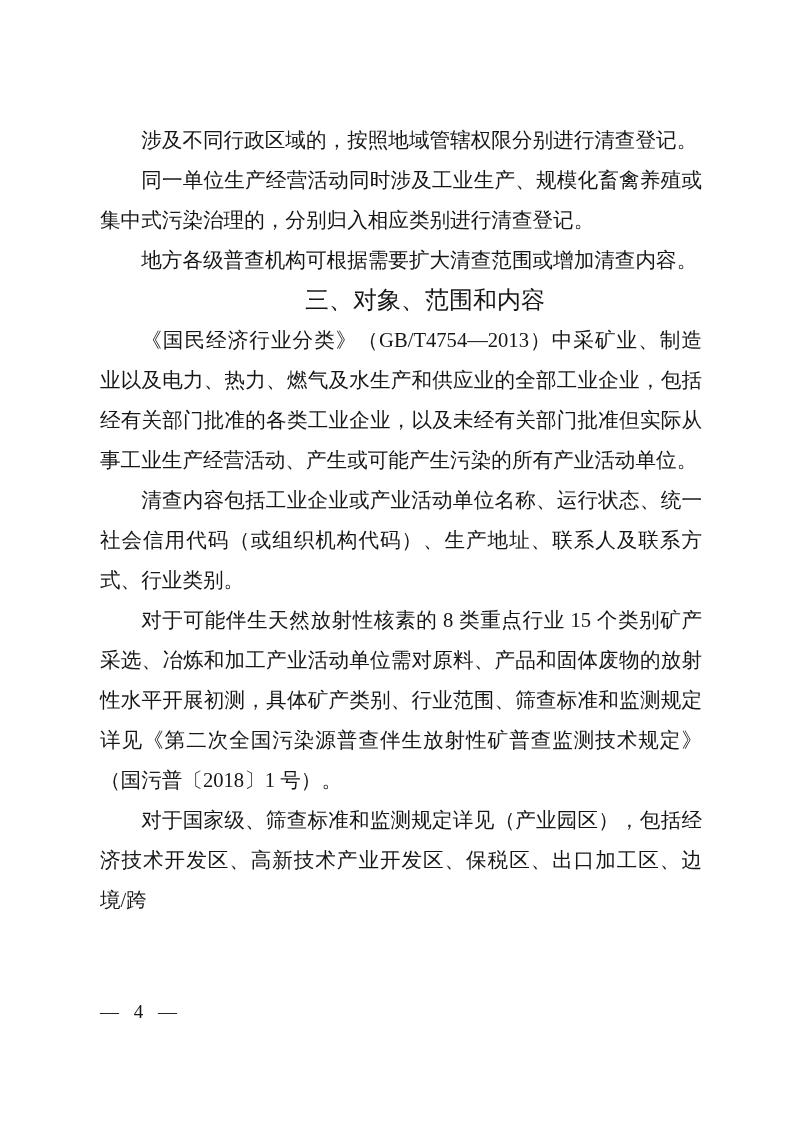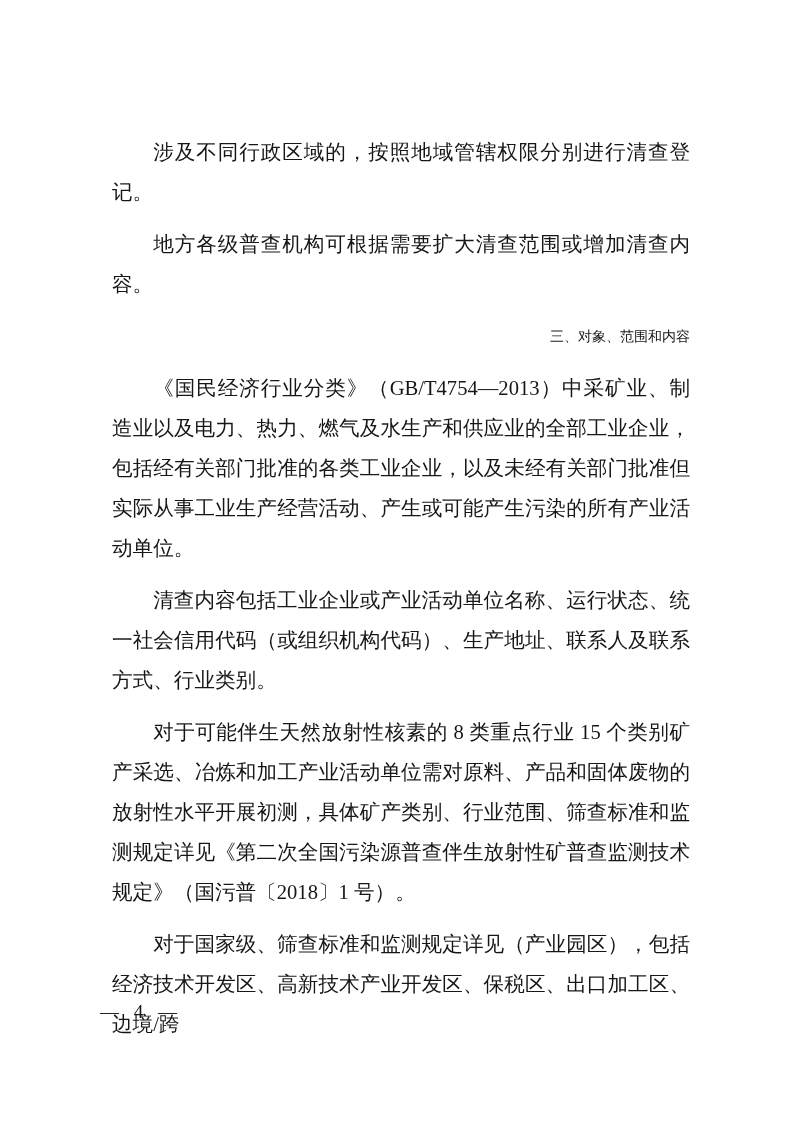--- a/index.html
+++ b/index.html
@@ -22,34 +22,34 @@
     left: 100px;
     top: 120px;
     width: 602px;
     font-size: 20.6px;
     line-height: 40px;
     text-align: justify;
   }
   .content p,
   .content h2,
   .content h3 {
-    margin: 12px;
+    margin: 0;
     padding: 0;
     text-indent: 2em;
     font-weight: normal;
   }
   .body-text {
     font-family: "Liberation Serif", "DejaVu Serif", serif;
   }
   .section-heading {
     font-family: "Liberation Sans", "DejaVu Sans", sans-serif;
     font-weight: bold;
-    font-size: 14px;
+    font-size: 24px;
     line-height: 40px;
-    text-align: right;
+    text-align: center;
   }
   .sub-heading {
     font-family: "Liberation Serif", "DejaVu Serif", serif;
     font-weight: bold;
     font-size: 21px;
     line-height: 40px;
     text-align: left;
   }
   .page-footer {
     position: absolute;
@@ -61,20 +61,21 @@
     letter-spacing: 5px;
     color: #161616;
   }
 </style>
 </head>
 <body>
 
 <div class="page">
   <main class="content">
     <p class="body-text">涉及不同行政区域的，按照地域管辖权限分别进行清查登记。</p>
+    <p class="body-text">同一单位生产经营活动同时涉及工业生产、规模化畜禽养殖或集中式污染治理的，分别归入相应类别进行清查登记。</p>
     <p class="body-text">地方各级普查机构可根据需要扩大清查范围或增加清查内容。</p>
     <h2 class="section-heading">三、对象、范围和内容</h2>
     <p class="body-text">《国民经济行业分类》（GB/T4754—2013）中采矿业、制造业以及电力、热力、燃气及水生产和供应业的全部工业企业，包括经有关部门批准的各类工业企业，以及未经有关部门批准但实际从事工业生产经营活动、产生或可能产生污染的所有产业活动单位。</p>
     <p class="body-text">清查内容包括工业企业或产业活动单位名称、运行状态、统一社会信用代码（或组织机构代码）、生产地址、联系人及联系方式、行业类别。</p>
     <p class="body-text">对于可能伴生天然放射性核素的 8 类重点行业 15 个类别矿产采选、冶炼和加工产业活动单位需对原料、产品和固体废物的放射性水平开展初测，具体矿产类别、行业范围、筛查标准和监测规定详见《第二次全国污染源普查伴生放射性矿普查监测技术规定》（国污普〔2018〕1 号）。</p>
     <p class="body-text">对于国家级、筛查标准和监测规定详见（产业园区），包括经济技术开发区、高新技术产业开发区、保税区、出口加工区、边境/跨</p>
   </main>
   <footer class="page-footer">
     <span>— 4 —</span>
   </footer>

